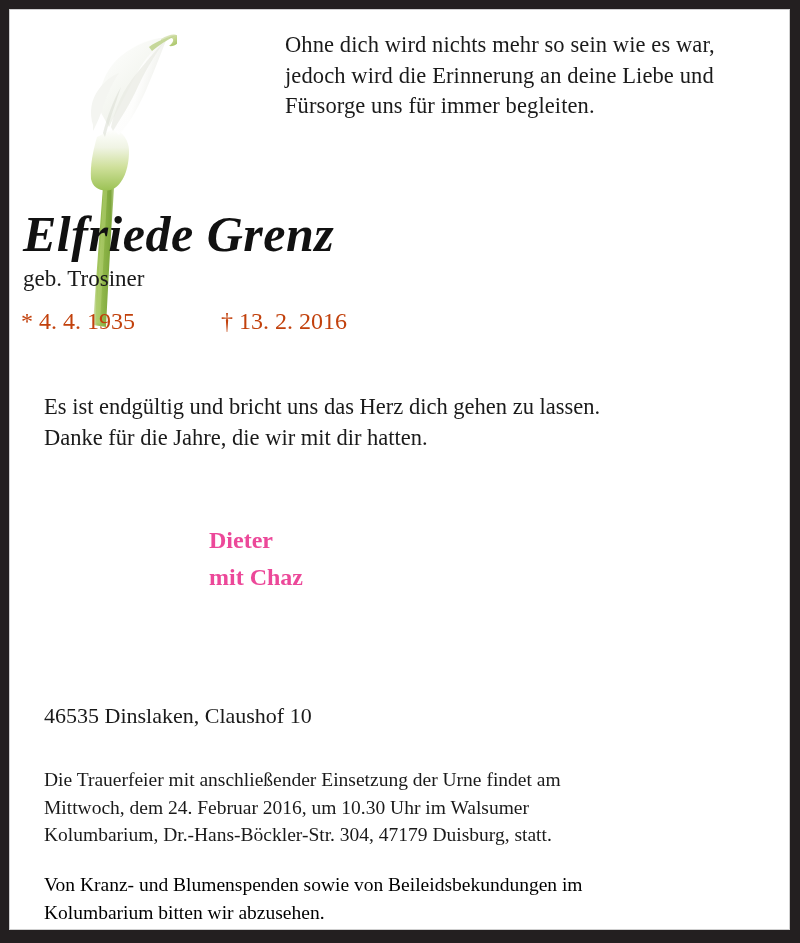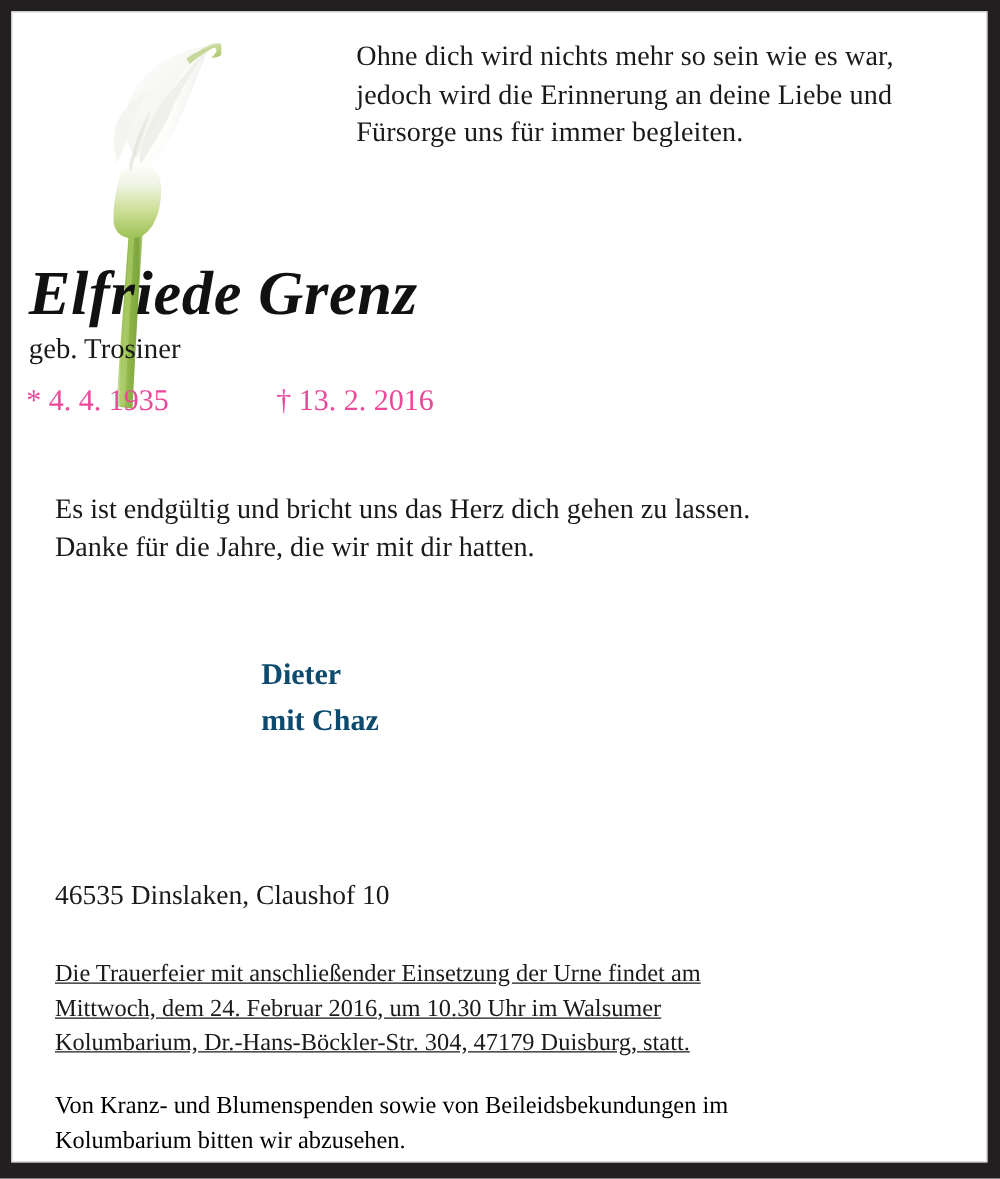--- a/index.html
+++ b/index.html
@@ -87,21 +87,21 @@
     font-size: 23px;
     line-height: 30px;
     color: #1a1a1a;
     margin-top: 1px;
     padding-left: 14px;
   }
   .dates {
     margin-top: 12px;
     font-size: 24px;
     line-height: 30px;
-    color: #ec4899;
+    color: #c2410c;
     padding-left: 12px;
   }
   .dates .birth { display: inline-block; }
   .dates .gap { display: inline-block; width: 74px; }
   .dates .death { display: inline-block; }
 
   
   .verse {
     position: absolute;
     left: 35px;
@@ -115,21 +115,21 @@
 
   
   .mourners {
     position: absolute;
     left: 200px;
     top: 513px;
     width: 560px;
     font-size: 24px;
     font-weight: bold;
     line-height: 36.5px;
-    color: #0c4a6e;
+    color: #ec4899;
   }
 
   
   .address {
     position: absolute;
     left: 35px;
     top: 692px;
     width: 720px;
     font-size: 22px;
     line-height: 30px;
@@ -140,21 +140,21 @@
   .service {
     position: absolute;
     left: 35px;
     top: 757px;
     width: 722px;
     font-size: 19.5px;
     line-height: 27.5px;
     color: #1a1a1a;
     text-align: justify;
   }
-  .service > div { text-align: justify; text-decoration: underline; }
+  .service > div { text-align: justify; }
   .service > div:last-child { text-align: left; }
 
   
   .donations {
     position: absolute;
     left: 35px;
     top: 862px;
     width: 722px;
     font-size: 19.5px;
     line-height: 27.5px;

